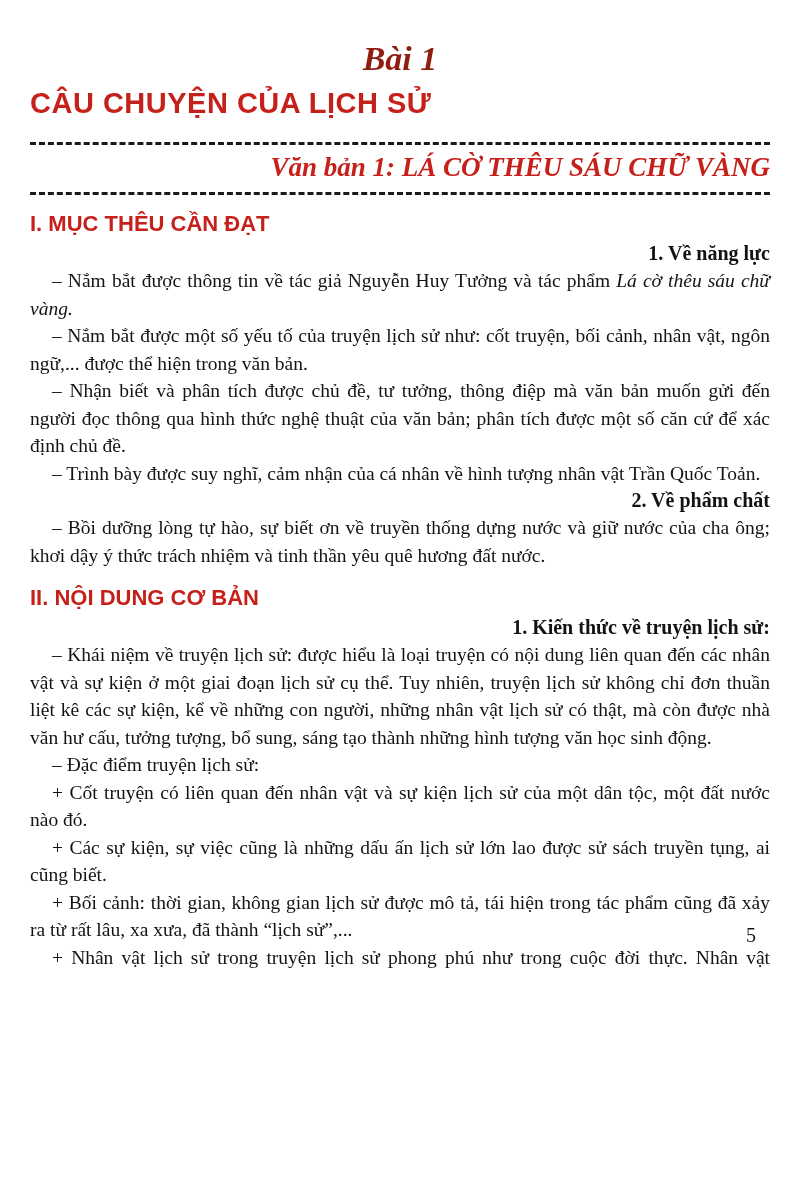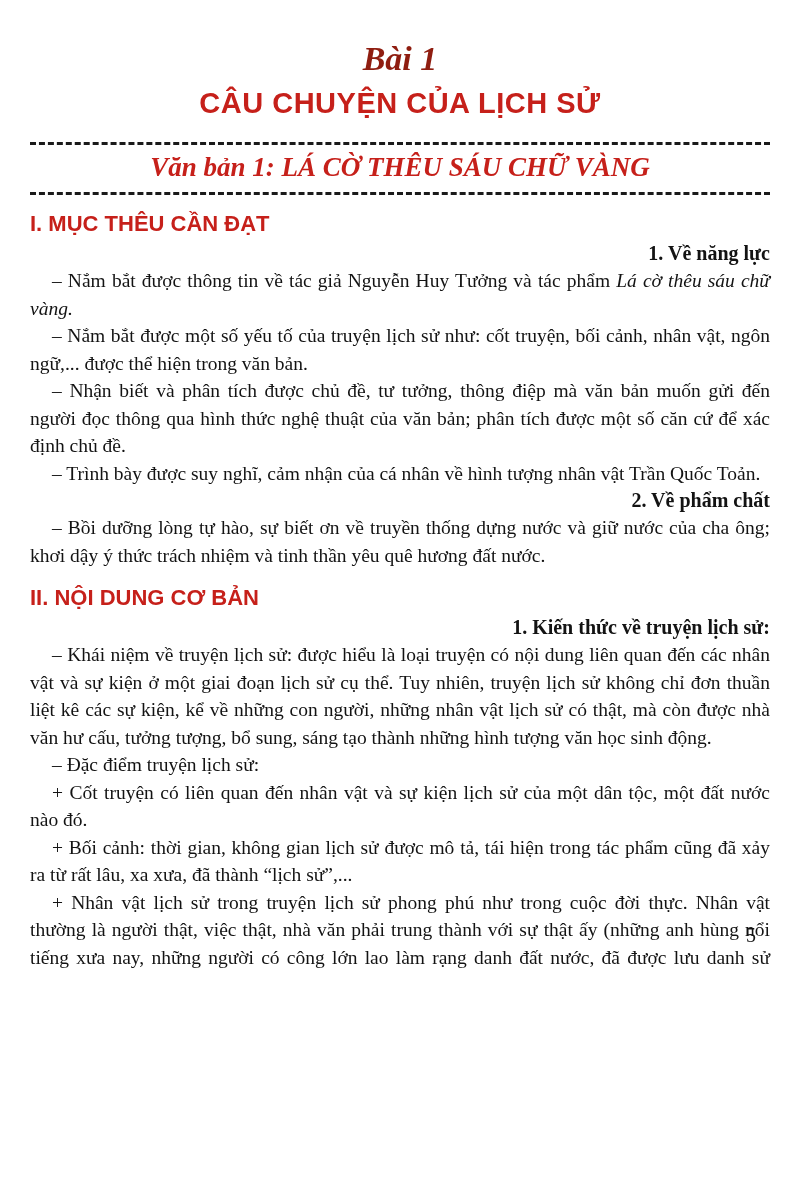--- a/index.html
+++ b/index.html
@@ -22,36 +22,35 @@
   .lesson-label {
     text-align: center;
     font-weight: bold;
     font-style: italic;
     font-size: 34px;
     line-height: 1.1;
     color: #8f1d10;
     margin: 4px 0 10px 0;
   }
   .chapter-title {
-    text-align: center;
     font-family: "Liberation Sans", sans-serif;
     font-weight: bold;
     font-size: 29px;
     letter-spacing: 0.5px;
     color: #c6201a;
     margin: 0 0 22px 0;
   }
   .dashed-divider {
     border: 0;
     border-top: 3px dashed #1a1a1a;
     height: 0;
     margin: 0;
   }
   .banner-title {
-    text-align: center;
+    text-align: right;
     font-weight: bold;
     font-style: italic;
     font-size: 27px;
     color: #c6201a;
     padding: 7px 0 9px 0;
   }
   .section-heading {
     font-family: "Liberation Sans", sans-serif;
     font-weight: bold;
     font-size: 22px;
@@ -115,20 +114,21 @@
   <h2 class="section-heading">II. NỘI DUNG CƠ BẢN</h2>
 
   <div class="sub-heading">1. Kiến thức về truyện lịch sử:</div>
 
   <p class="body-par">– Khái niệm về truyện lịch sử: được hiểu là loại truyện có nội dung liên quan đến các nhân vật và sự kiện ở một giai đoạn lịch sử cụ thể. Tuy nhiên, truyện lịch sử không chỉ đơn thuần liệt kê các sự kiện, kể về những con người, những nhân vật lịch sử có thật, mà còn được nhà văn hư cấu, tưởng tượng, bổ sung, sáng tạo thành những hình tượng văn học sinh động.</p>
 
   <p class="body-par">– Đặc điểm truyện lịch sử:</p>
 
   <p class="body-par">+ Cốt truyện có liên quan đến nhân vật và sự kiện lịch sử của một dân tộc, một đất nước nào đó.</p>
 
+  <p class="body-par">+ Các sự kiện, sự việc cũng là những dấu ấn lịch sử lớn lao được sử sách truyền tụng, ai cũng biết.</p>
 
   <p class="body-par">+ Bối cảnh: thời gian, không gian lịch sử được mô tả, tái hiện trong tác phẩm cũng đã xảy ra từ rất lâu, xa xưa, đã thành “lịch sử”,...</p>
 
   <p class="body-par">+ Nhân vật lịch sử trong truyện lịch sử phong phú như trong cuộc đời thực. Nhân vật thường là người thật, việc thật, nhà văn phải trung thành với sự thật ấy (những anh hùng nổi tiếng xưa nay, những người có công lớn lao làm rạng danh đất nước, đã được lưu danh sử sách, được rất nhiều người biết đến,...).</p>
 
 
   <div class="page-number">5</div>
 
 </div>
 

